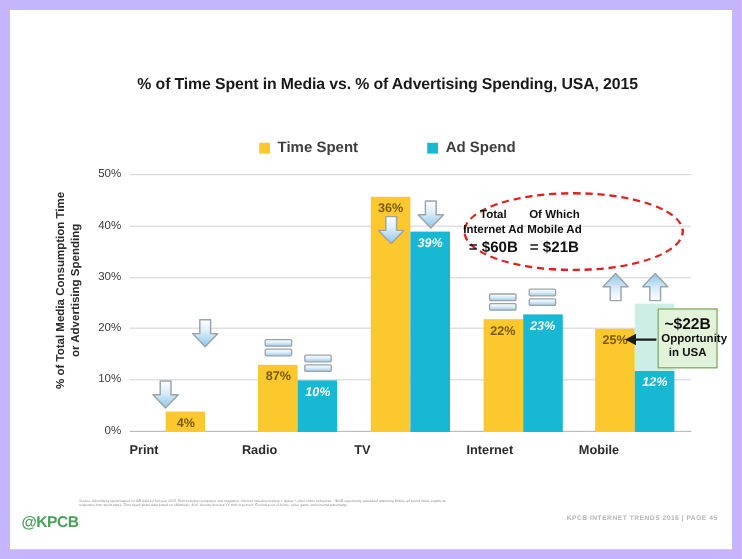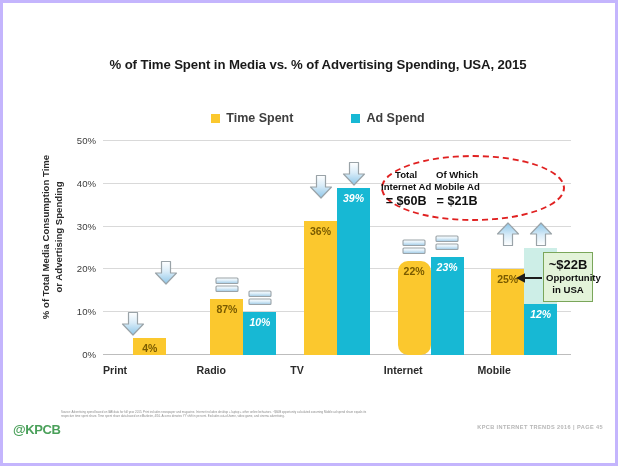--- a/index.html
+++ b/index.html
@@ -11,21 +11,21 @@
     width: 618px;
     height: 466px;
     font-family: "Liberation Sans", sans-serif;
     overflow: hidden;
   }
   #slide {
     position: relative;
     width: 618px;
     height: 466px;
     box-sizing: border-box;
-    border: 3px solid #c4b5fd;
+    border: 8px solid #c4b5fd;
     background: #c2410c;
   }
   #slide-inner {
     position: absolute;
     left: 0; top: 0; right: 0; bottom: 0;
     background: #ffffff;
   }
 
   
   .chart-title {
@@ -346,32 +346,32 @@
                 <div class="bar-label">87%</div>
               </div>
               <div class="bar ad" style="height: 42.8px;">
                 <div class="bar-label">10%</div>
               </div>
             </div>
             <div class="xlabel">Radio</div>
           </div>
           <div class="group">
             <div class="bars">
-              <div class="bar time" style="height: 134px;">
+              <div class="bar time" style="height: 196px;">
                 <div class="bar-label">36%</div>
               </div>
               <div class="bar ad" style="height: 166.92px;">
                 <div class="bar-label">39%</div>
               </div>
             </div>
             <div class="xlabel">TV</div>
           </div>
           <div class="group">
             <div class="bars">
-              <div class="bar time" style="height: 94.16px; border-radius: 10px;">
+              <div class="bar time" style="height: 94.16px;">
                 <div class="bar-label">22%</div>
               </div>
               <div class="bar ad" style="height: 98.44px;">
                 <div class="bar-label">23%</div>
               </div>
             </div>
             <div class="xlabel">Internet</div>
           </div>
           <div class="group">
             <div class="bars">

